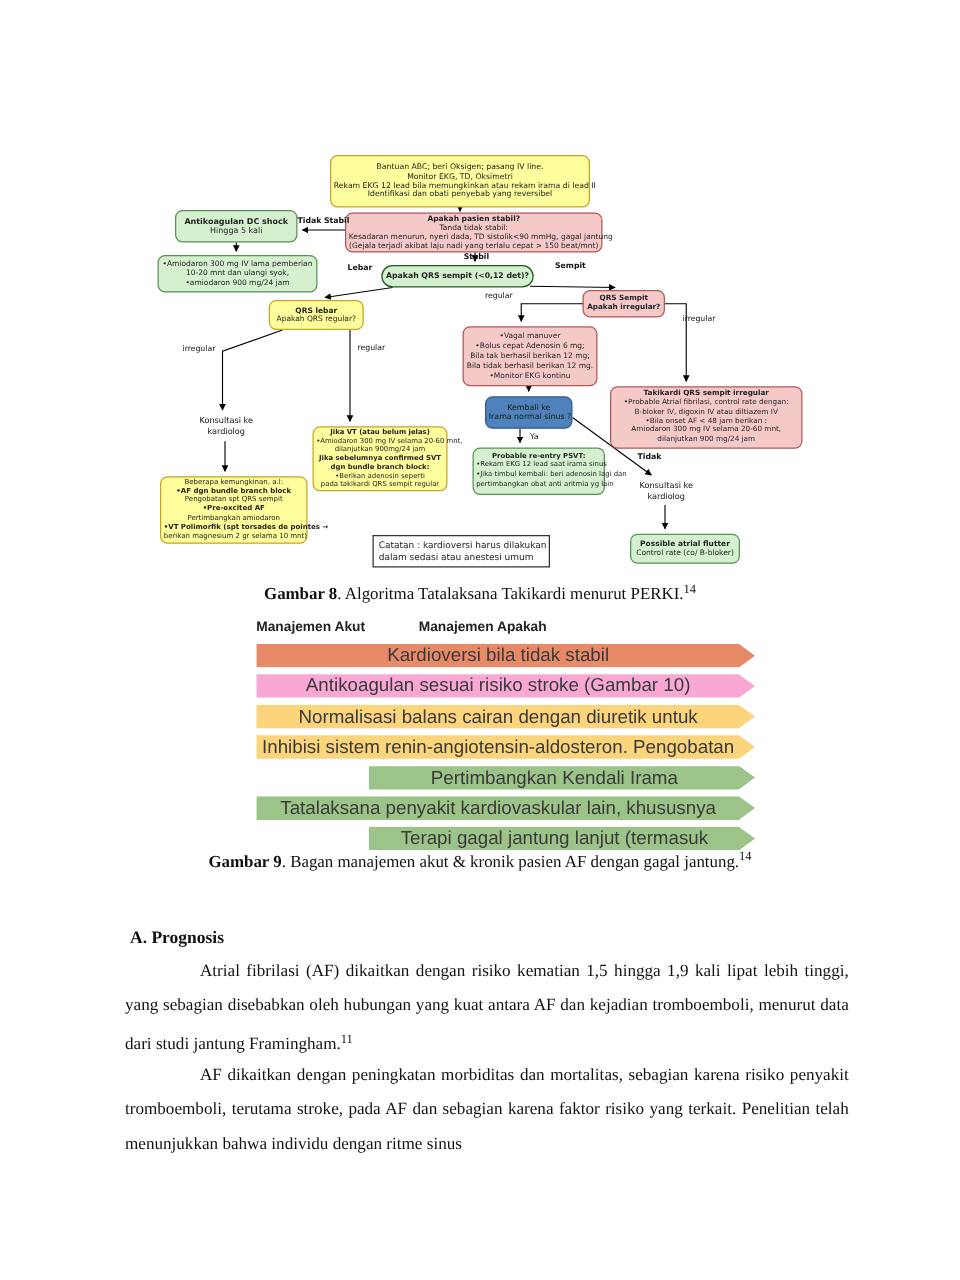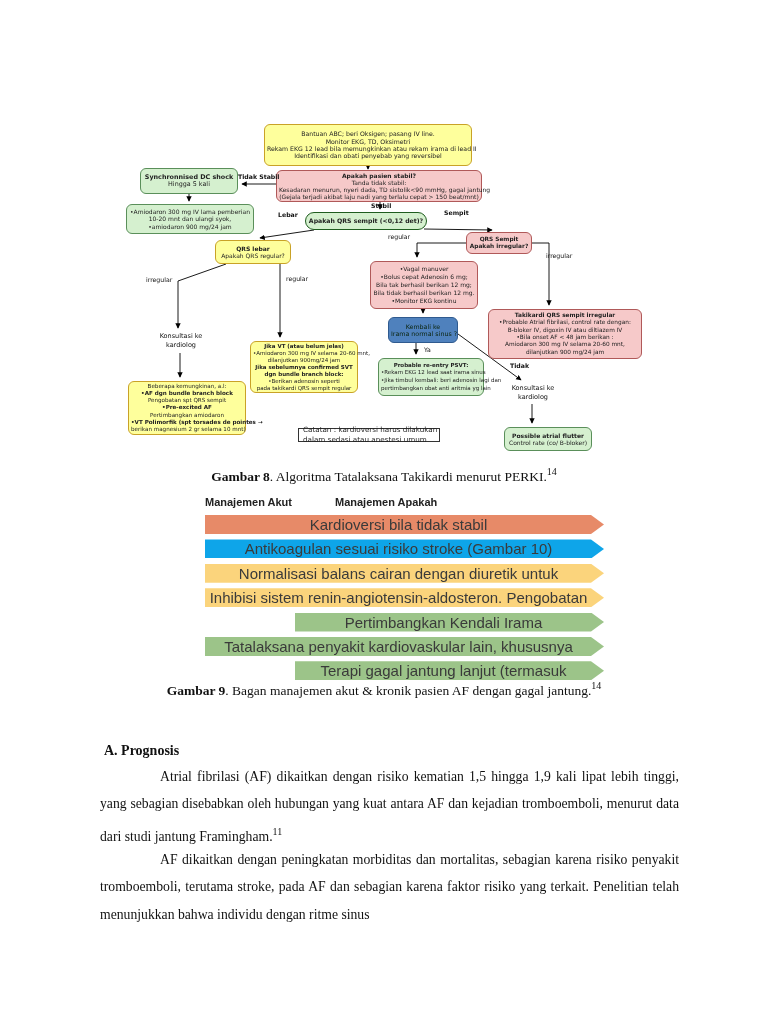--- a/index.html
+++ b/index.html
@@ -83,21 +83,21 @@
     </div>
 
   <div class="fbox pink" style="left:276px;top:170px;width:206px;height:32px;line-height:7.2px;">
       <div class="ln b">Apakah pasien stabil?</div>
       <div class="ln">Tanda tidak stabil:</div>
       <div class="ln">Kesadaran menurun, nyeri dada, TD sistolik&lt;90 mmHg, gagal jantung</div>
       <div class="ln">(Gejala terjadi akibat laju nadi yang terlalu cepat &gt; 150 beat/mnt)</div>
     </div>
 
   <div class="fbox green" style="left:140px;top:168px;width:98px;height:26px;font-size:6.4px;">
-      <div class="ln b">Synchronnised DC shock</div>
+      <div class="ln b">Antikoagulan DC shock</div>
       <div class="ln">Hingga 5 kali</div>
     </div>
 
   <div class="fbox green" style="left:126px;top:204px;width:128px;height:30px;">
       <div class="ln">•Amiodaron 300 mg IV lama pemberian</div>
       <div class="ln">10-20 mnt dan ulangi syok,</div>
       <div class="ln">•amiodaron 900 mg/24 jam</div>
     </div>
 
   <div class="fbox green qbox" style="left:305px;top:212px;width:122px;height:18px;font-size:6.2px;">
@@ -161,21 +161,21 @@
       <div class="ln">Pertimbangkan amiodaron</div>
       <div class="ln b">•VT Polimorfik (spt torsades de pointes →</div>
       <div class="ln">berikan magnesium 2 gr selama 10 mnt)</div>
     </div>
 
   <div class="fbox green" style="left:504px;top:427px;width:88px;height:24px;">
       <div class="ln b">Possible atrial flutter</div>
       <div class="ln">Control rate (co/ B-bloker)</div>
     </div>
 
-  <div class="fbox notebox" style="left:298px;top:428px;width:142px;height:14px;">
+  <div class="fbox notebox" style="left:298px;top:428px;width:142px;height:26px;">
       <div class="ln">Catatan : kardioversi harus dilakukan</div>
       <div class="ln">dalam sedasi atau anestesi umum</div>
     </div>
 
   <div class="ftext" style="left:148px;top:332px;width:66px;">
       <div class="ln">Konsultasi ke</div>
       <div class="ln">kardiolog</div>
     </div>
 
   <div class="ftext" style="left:500px;top:384px;width:66px;">
@@ -198,21 +198,21 @@
     <span class="b">Gambar 8</span><span>. Algoritma Tatalaksana Takikardi menurut PERKI.</span><sup>14</sup>
   </div>
 
   <div class="chart">
     <div class="chart-headers">
       <div class="h1">Manajemen Akut</div>
       <div class="h2">Manajemen Apakah</div>
     </div>
     <div id="chart-bars">
         <div class="cbar" style="background: rgb(231, 138, 104);">Kardioversi bila tidak stabil</div>
-        <div class="cbar" style="background: #0ea5e9;">Antikoagulan sesuai risiko stroke (Gambar 10)</div>
+        <div class="cbar" style="background: #f9a8d4;">Antikoagulan sesuai risiko stroke (Gambar 10)</div>
         <div class="cbar" style="background: rgb(251, 212, 124);">Normalisasi balans cairan dengan diuretik untuk memperbaiki gejala</div>
         <div class="cbar" style="background: rgb(251, 212, 124);">Inhibisi sistem renin-angiotensin-aldosteron. Pengobatan bila tidak stabil</div>
         <div class="cbar kronik" style="background: rgb(156, 196, 137);">Pertimbangkan Kendali Irama</div>
         <div class="cbar" style="background: rgb(156, 196, 137);">Tatalaksana penyakit kardiovaskular lain, khususnya iskemia &amp; hipertensi</div>
         <div class="cbar kronik" style="background: rgb(156, 196, 137);">Terapi gagal jantung lanjut (termasuk ALEKA)</div>
       </div>
   </div>
 
   <div class="caption" style="top:680px;">
     <span class="b">Gambar 9</span><span>. Bagan manajemen akut &amp; kronik pasien AF dengan gagal jantung.</span><sup>14</sup>

